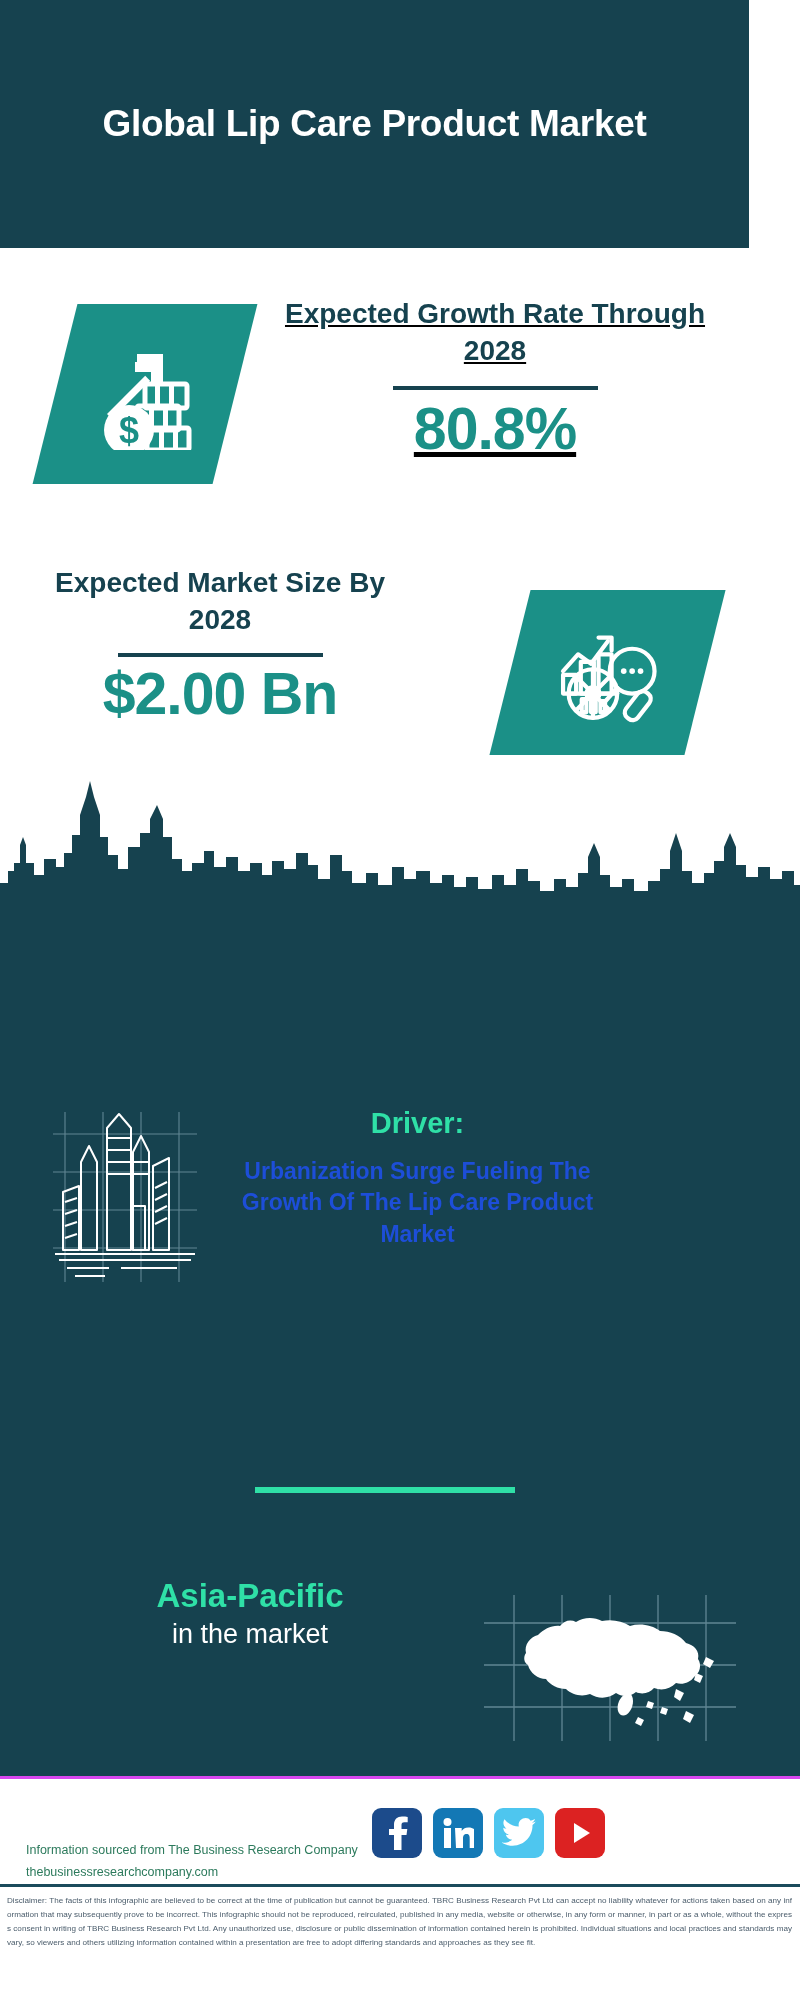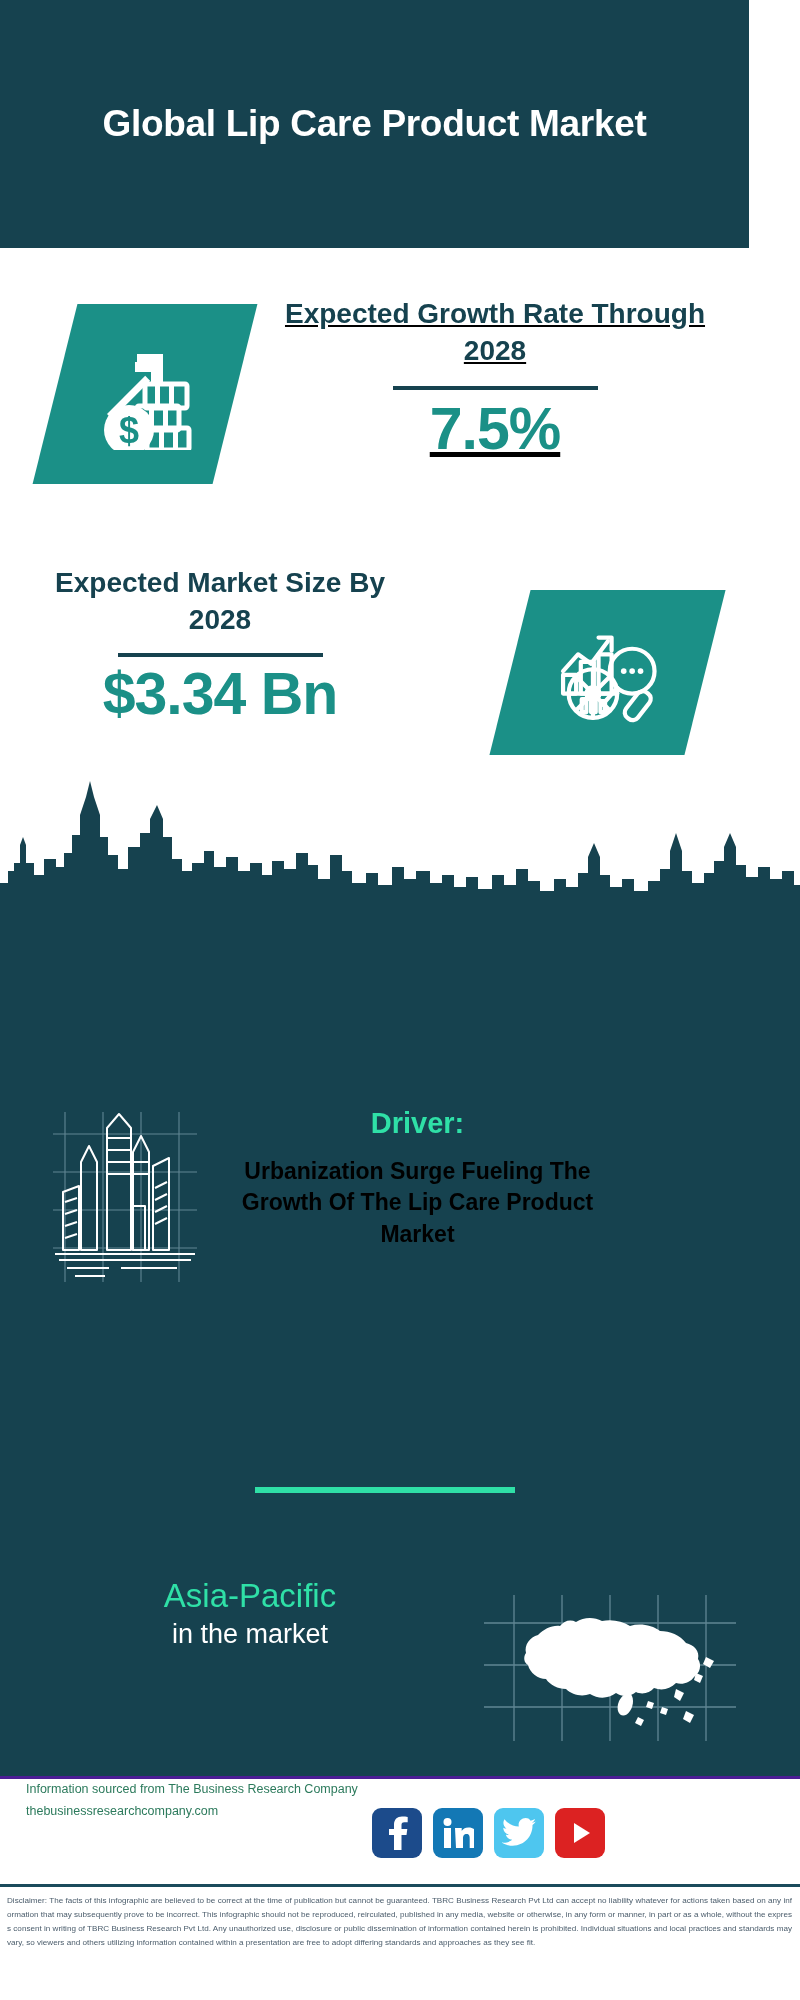--- a/index.html
+++ b/index.html
@@ -133,21 +133,21 @@
     text-align: center;
   }
   .driver-head {
     color: #2fe0a7;
     font-size: 29px;
     font-weight: bold;
     line-height: 1.3;
     margin-bottom: 13px;
   }
   .driver-body {
-    color: #000000;
+    color: #1d4ed8;
     font-size: 23px;
     font-weight: bold;
     line-height: 1.38;
   }
 
   .green-divider {
     position: absolute;
     left: 255px; top: 1487px;
     width: 260px; height: 6px;
     background: #2fe0a7;
@@ -163,40 +163,40 @@
   }
   .region-text {
     position: absolute;
     left: 30px; top: 0;
     width: 440px;
     text-align: center;
   }
   .region-name {
     color: #2fe0a7;
     font-size: 33px;
-    font-weight: normal;
+    font-weight: bold;
     line-height: 1.28;
   }
   .region-desc {
     color: #ffffff;
     font-size: 27px;
     font-weight: normal;
     line-height: 1.3;
   }
   .region-map { position: absolute; left: 480px; top: 18px; width: 260px; height: 150px; }
 
   
   .footer {
     position: absolute;
     left: 0; top: 1776px;
     width: 800px; height: 108px;
     background: #ffffff;
-    border-top: 3px solid #4c1d95;
+    border-top: 3px solid #d946ef;
     display: flex;
-    align-items: flex-start;
+    align-items: flex-end;
   }
   .footer-src {
     margin-left: 26px;
     width: 350px;
     color: #2c7a5c;
     font-size: 12.5px;
     line-height: 1.75;
   }
   .socials {
     position: absolute;
@@ -264,29 +264,29 @@
 
             <circle cx="40" cy="92" r="25"></circle>
             <text x="40" y="105" font-size="36" font-weight="bold" fill="#1b9087" text-anchor="middle" font-family="Liberation Sans, sans-serif">$</text>
           </g>
         </svg>
       </div>
     </div>
     <div class="growth-text">
       <div class="stat-label">Expected Growth Rate Through 2028</div>
       <div class="stat-rule"></div>
-      <div class="stat-value">7.5%</div>
+      <div class="stat-value">80.8%</div>
     </div>
   </div>
 
   <div class="size-block">
     <div class="size-text">
       <div class="stat-label">Expected Market Size By 2028</div>
       <div class="size-rule"></div>
-      <div class="stat-value">$3.34 Bn</div>
+      <div class="stat-value">$2.00 Bn</div>
     </div>
     <div class="para-icon size-icon-wrap">
       <div class="inner">
         <svg width="112" height="112" viewBox="0 0 120 120">
           <g fill="none" stroke="#ffffff" stroke-width="4.5" stroke-linecap="round" stroke-linejoin="round">
 
             <polyline points="12,58 28,40 42,50 60,26"></polyline>
             <polyline points="50,22 64,22 64,36"></polyline>
 
             <rect x="12" y="62" width="14" height="20"></rect>

